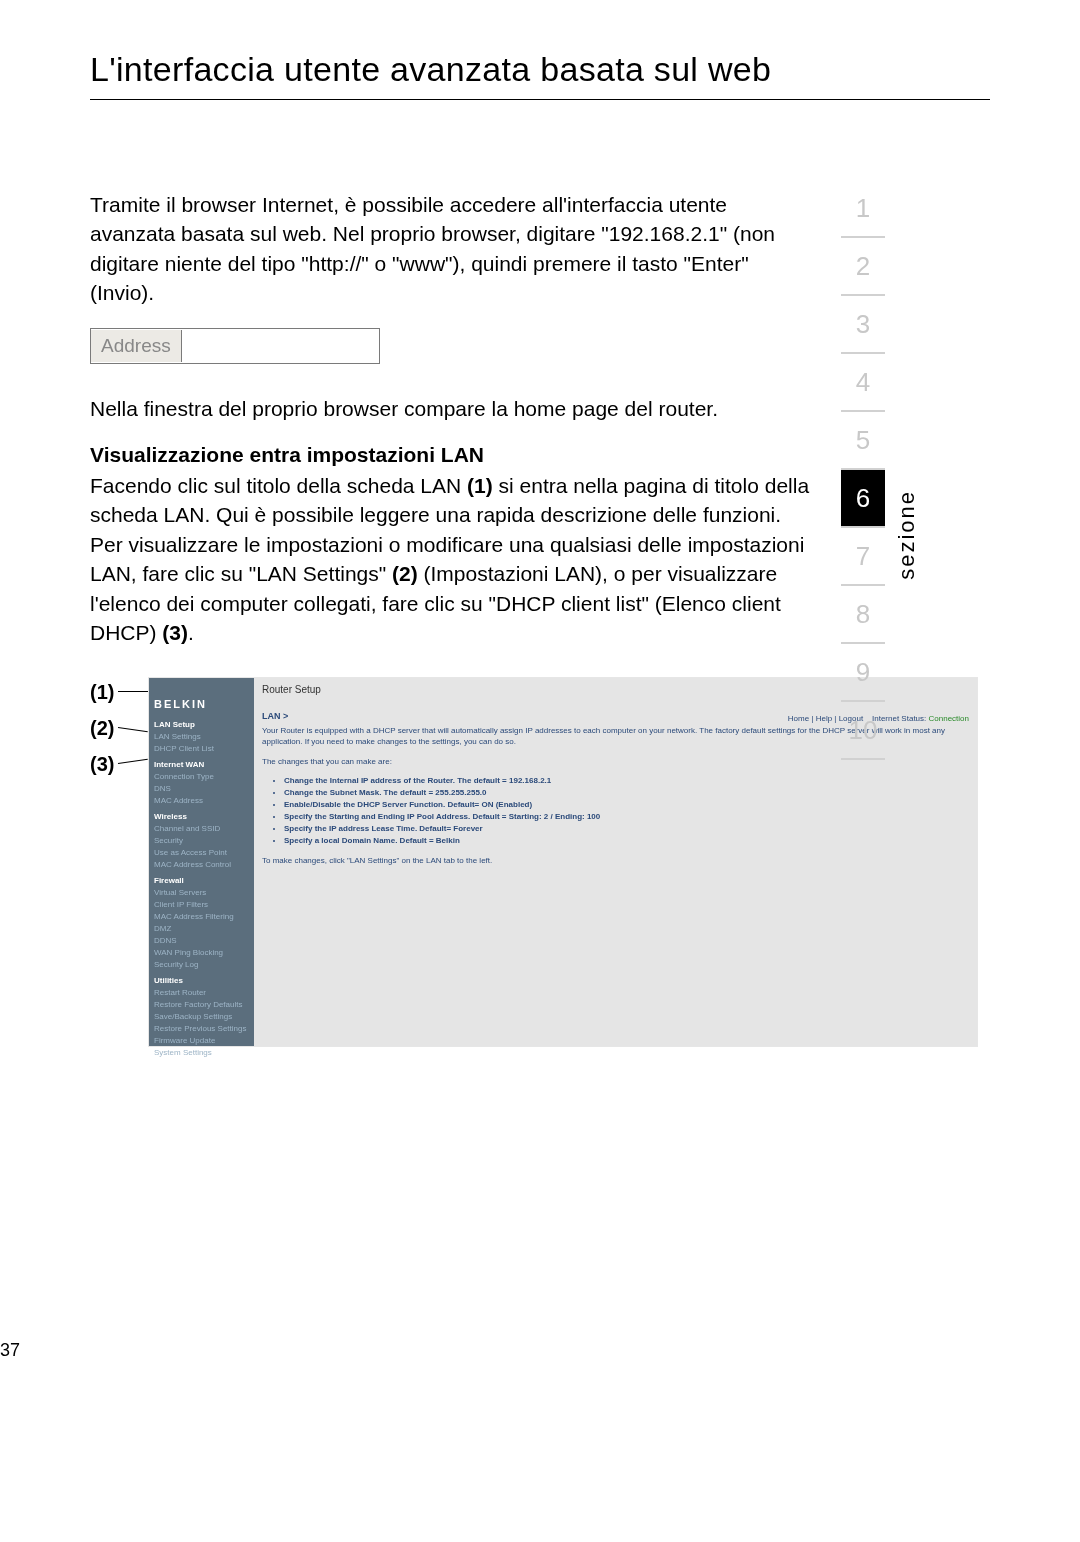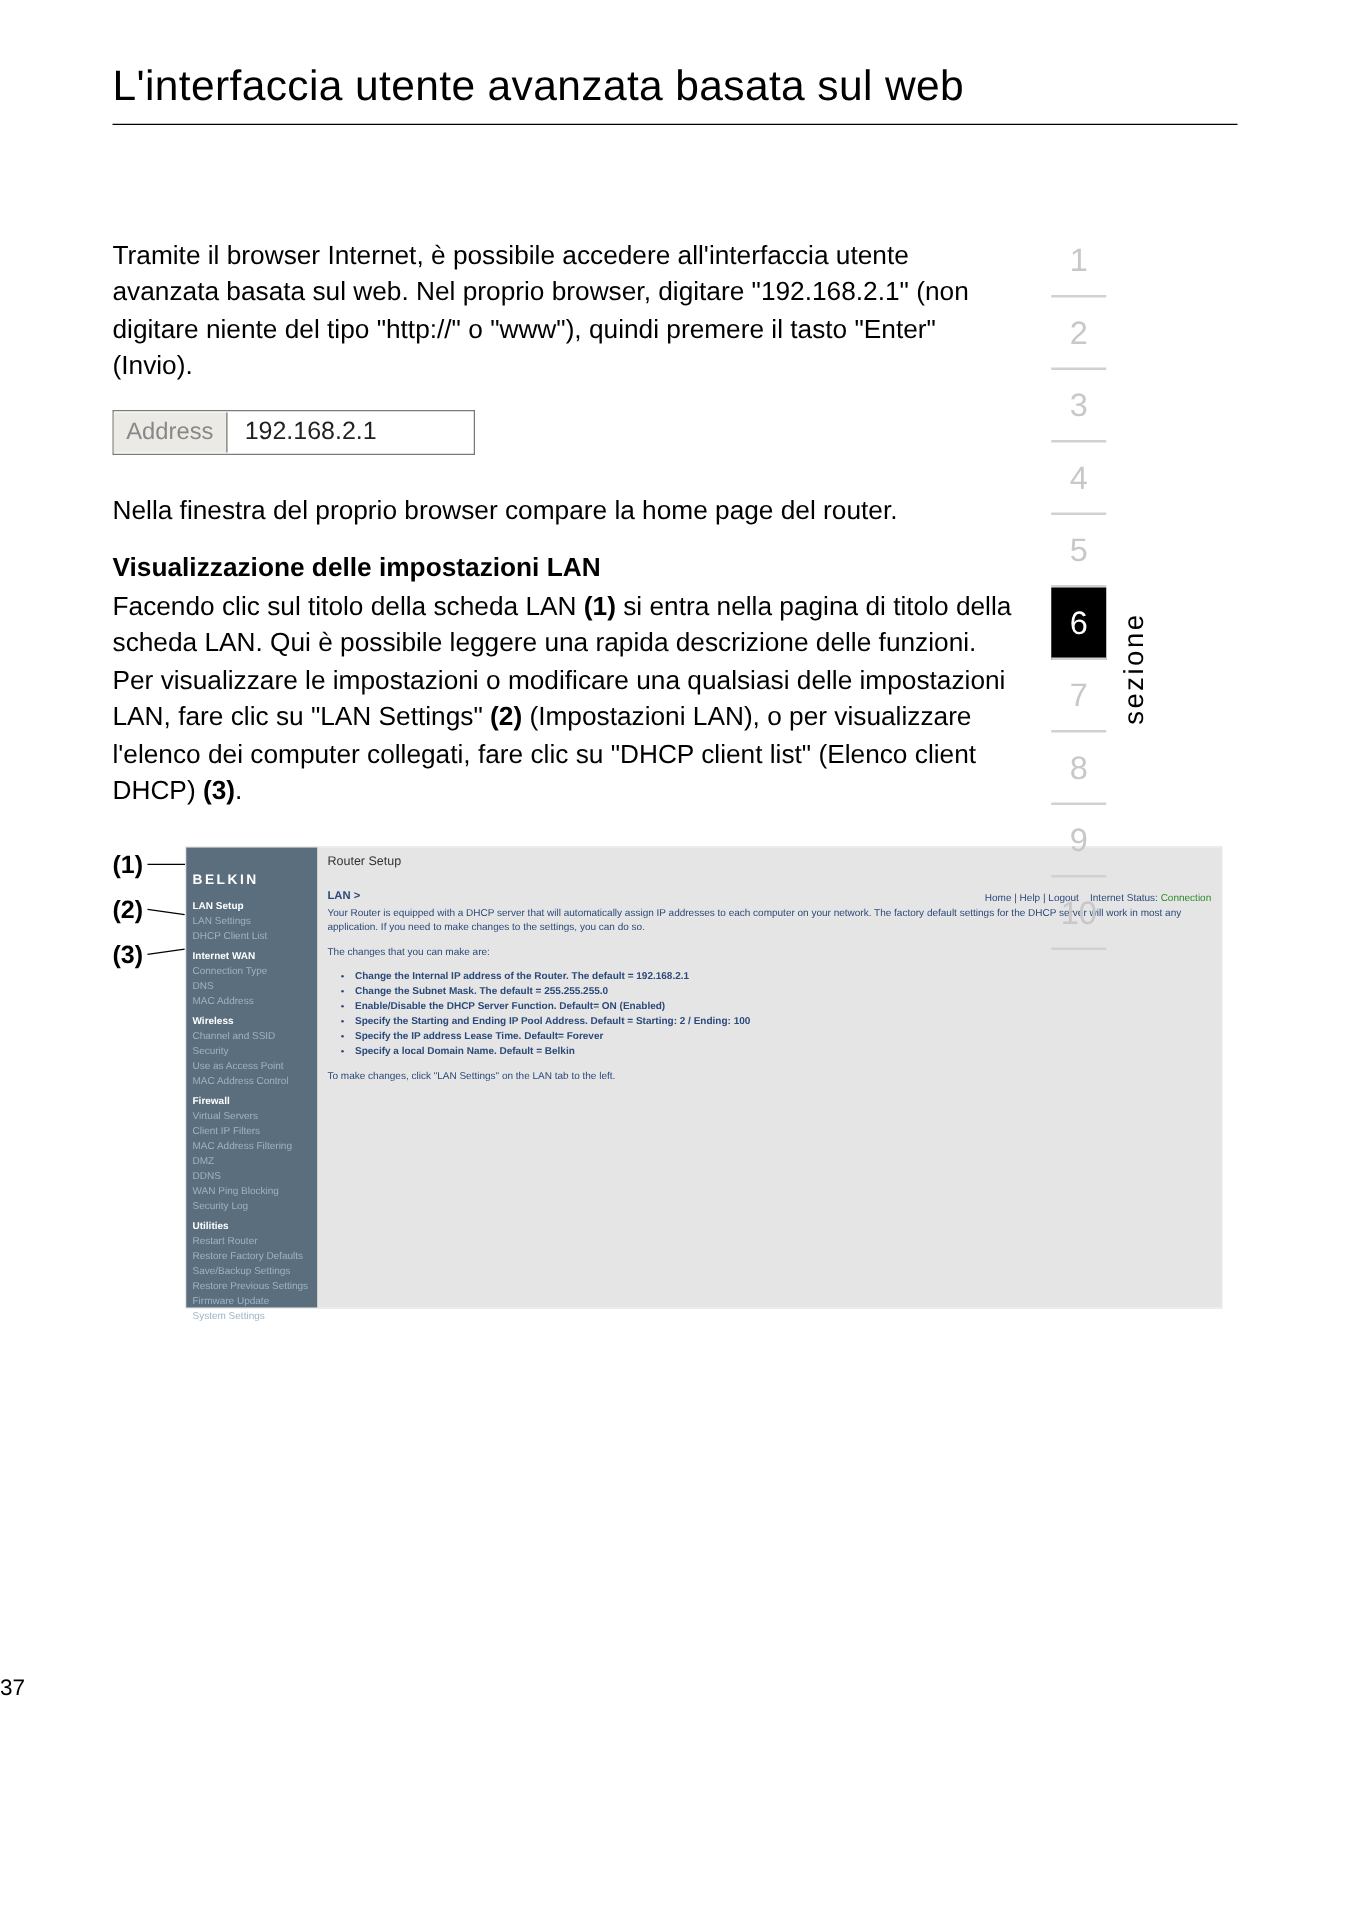--- a/index.html
+++ b/index.html
@@ -50,26 +50,25 @@
 </head>
 <body>
 
 <div class="page">
   <h1 class="title">L'interfaccia utente avanzata basata sul web</h1>
 
   <p class="body-text">Tramite il browser Internet, è possibile accedere all'interfaccia utente avanzata basata sul web. Nel proprio browser, digitare "192.168.2.1" (non digitare niente del tipo "http://" o "www"), quindi premere il tasto "Enter" (Invio).</p>
 
   <div class="address-bar">
     <div class="address-lbl">Address</div>
-    <div class="address-val">192.168.2.1</div>
   </div>
 
   <p class="body-text">Nella finestra del proprio browser compare la home page del router.</p>
 
-  <div class="subhead">Visualizzazione delle impostazioni LAN</div>
+  <div class="subhead">Visualizzazione entra impostazioni LAN</div>
   <p class="para2">
     <span>Facendo clic sul titolo della scheda LAN </span><span class="bold">(1)</span><span> si entra nella pagina di titolo della scheda LAN. Qui è possibile leggere una rapida descrizione delle funzioni. Per visualizzare le impostazioni o modificare una qualsiasi delle impostazioni LAN, fare clic su "LAN Settings" </span><span class="bold">(2)</span><span> (Impostazioni LAN), o per visualizzare l'elenco dei computer collegati, fare clic su "DHCP client list" (Elenco client DHCP) </span><span class="bold">(3)</span><span>.</span>
   </p>
 
   <div class="shot-wrap">
     <div class="callouts">
       <div class="co1">(1)</div>
       <div class="co-line line1"></div>
       <div class="co2">(2)</div>
       <div class="co-line line2"></div>

